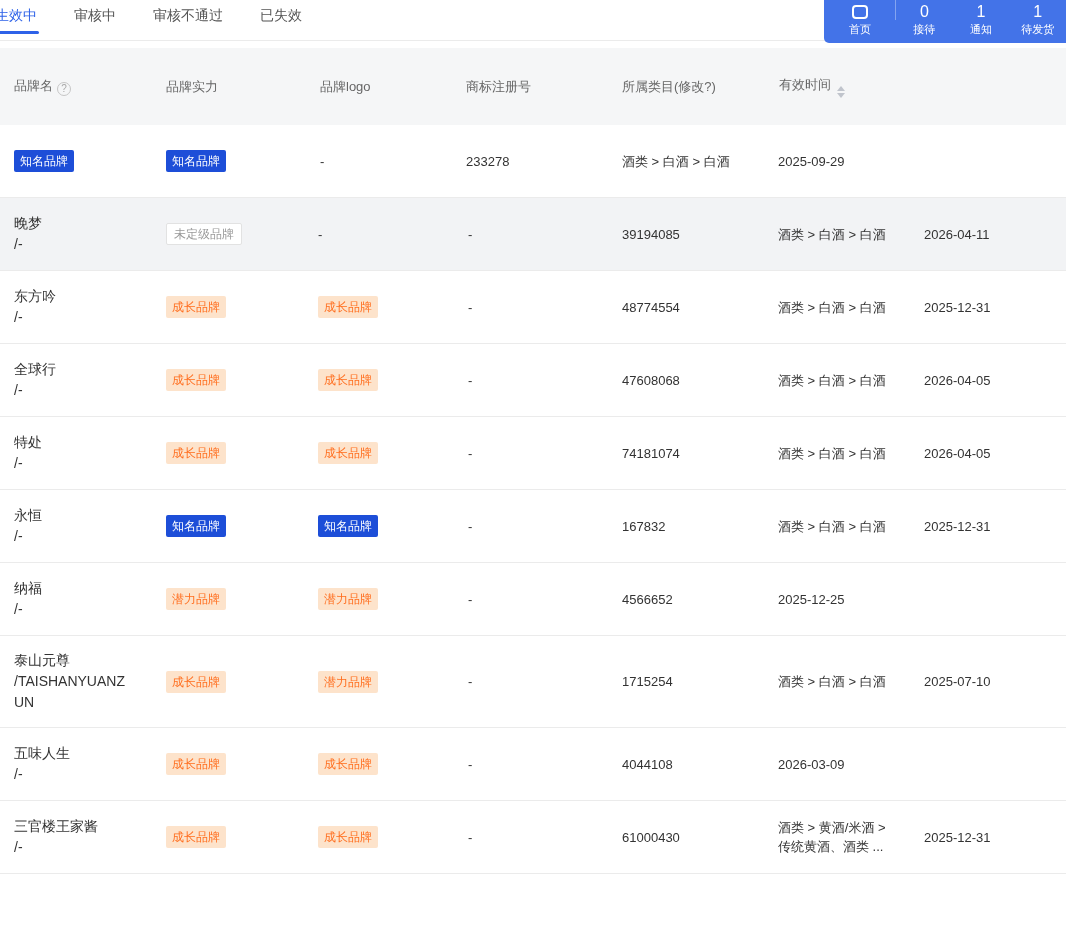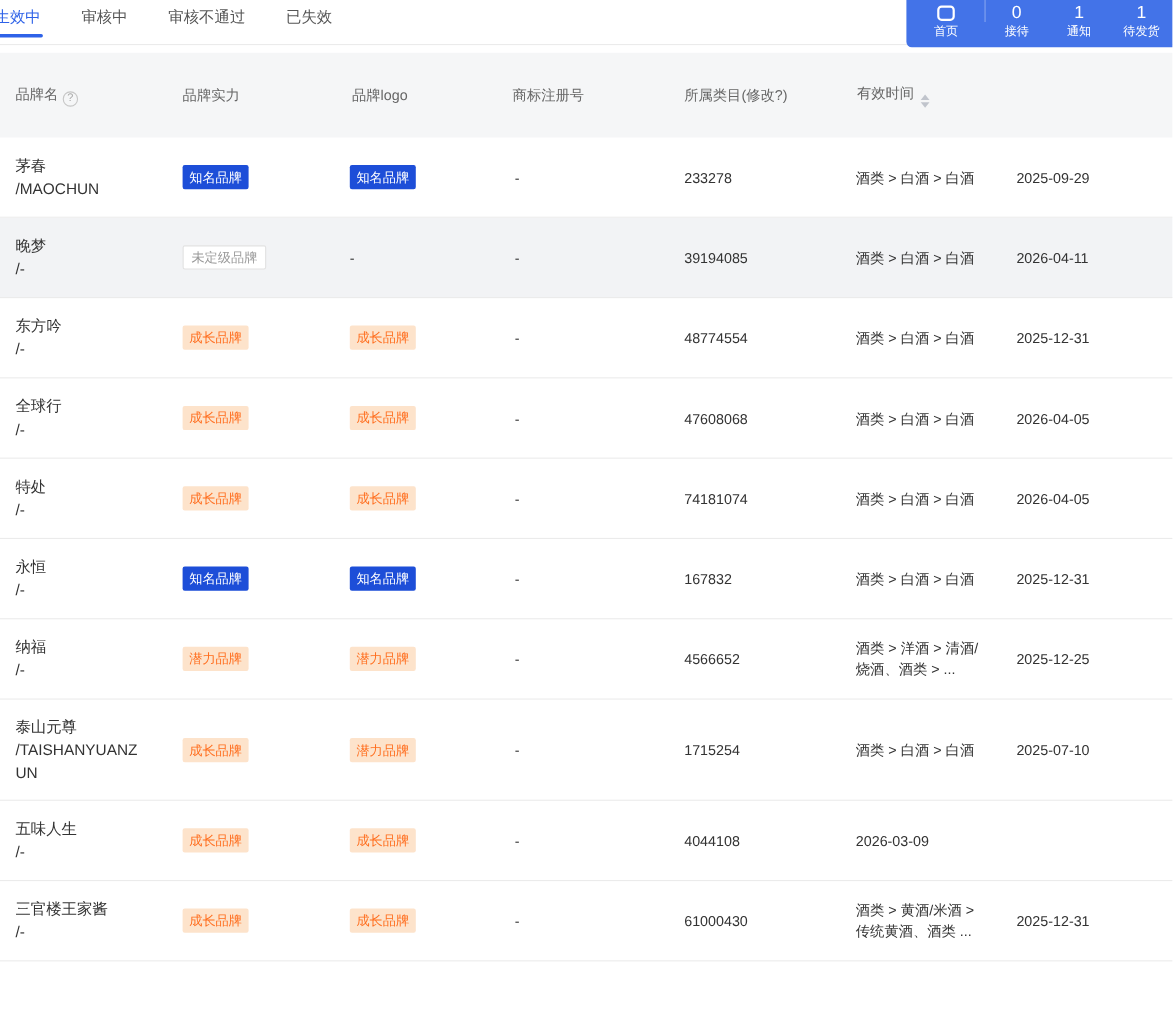--- a/index.html
+++ b/index.html
@@ -113,24 +113,20 @@
     </div>
     <div class="th" style="padding-left:15px;">
       <span>有效时间</span><span class="sort">
           <i class="up"></i>
           <i class="down"></i>
         </span>
     </div>
   </div>
   <div id="table-body">
       <div class="grid tr">
-        <div class="td name">
-          <div>茅春</div>
-          <div>/MAOCHUN</div>
-        </div>
         <div class="td"><span class="badge solid">知名品牌</span></div>
         <div class="td"><span class="badge solid">知名品牌</span></div>
         <div class="td logo">-</div>
         <div class="td">233278</div>
         <div class="td cat">酒类 &gt; 白酒 &gt; 白酒</div>
         <div class="td">2025-09-29</div>
       </div>
       <div class="grid tr hl">
         <div class="td name">
           <div>晚梦</div>
@@ -193,21 +189,20 @@
       </div>
       <div class="grid tr">
         <div class="td name">
           <div>纳福</div>
           <div>/-</div>
         </div>
         <div class="td"><span class="badge light">潜力品牌</span></div>
         <div class="td"><span class="badge light">潜力品牌</span></div>
         <div class="td logo">-</div>
         <div class="td">4566652</div>
-        <div class="td cat">酒类 &gt; 洋酒 &gt; 清酒/烧酒、酒类 &gt; ...</div>
         <div class="td">2025-12-25</div>
       </div>
       <div class="grid tr">
         <div class="td name">
           <div>泰山元尊</div>
           <div>/TAISHANYUANZUN</div>
         </div>
         <div class="td"><span class="badge light">成长品牌</span></div>
         <div class="td"><span class="badge light">潜力品牌</span></div>
         <div class="td logo">-</div>

